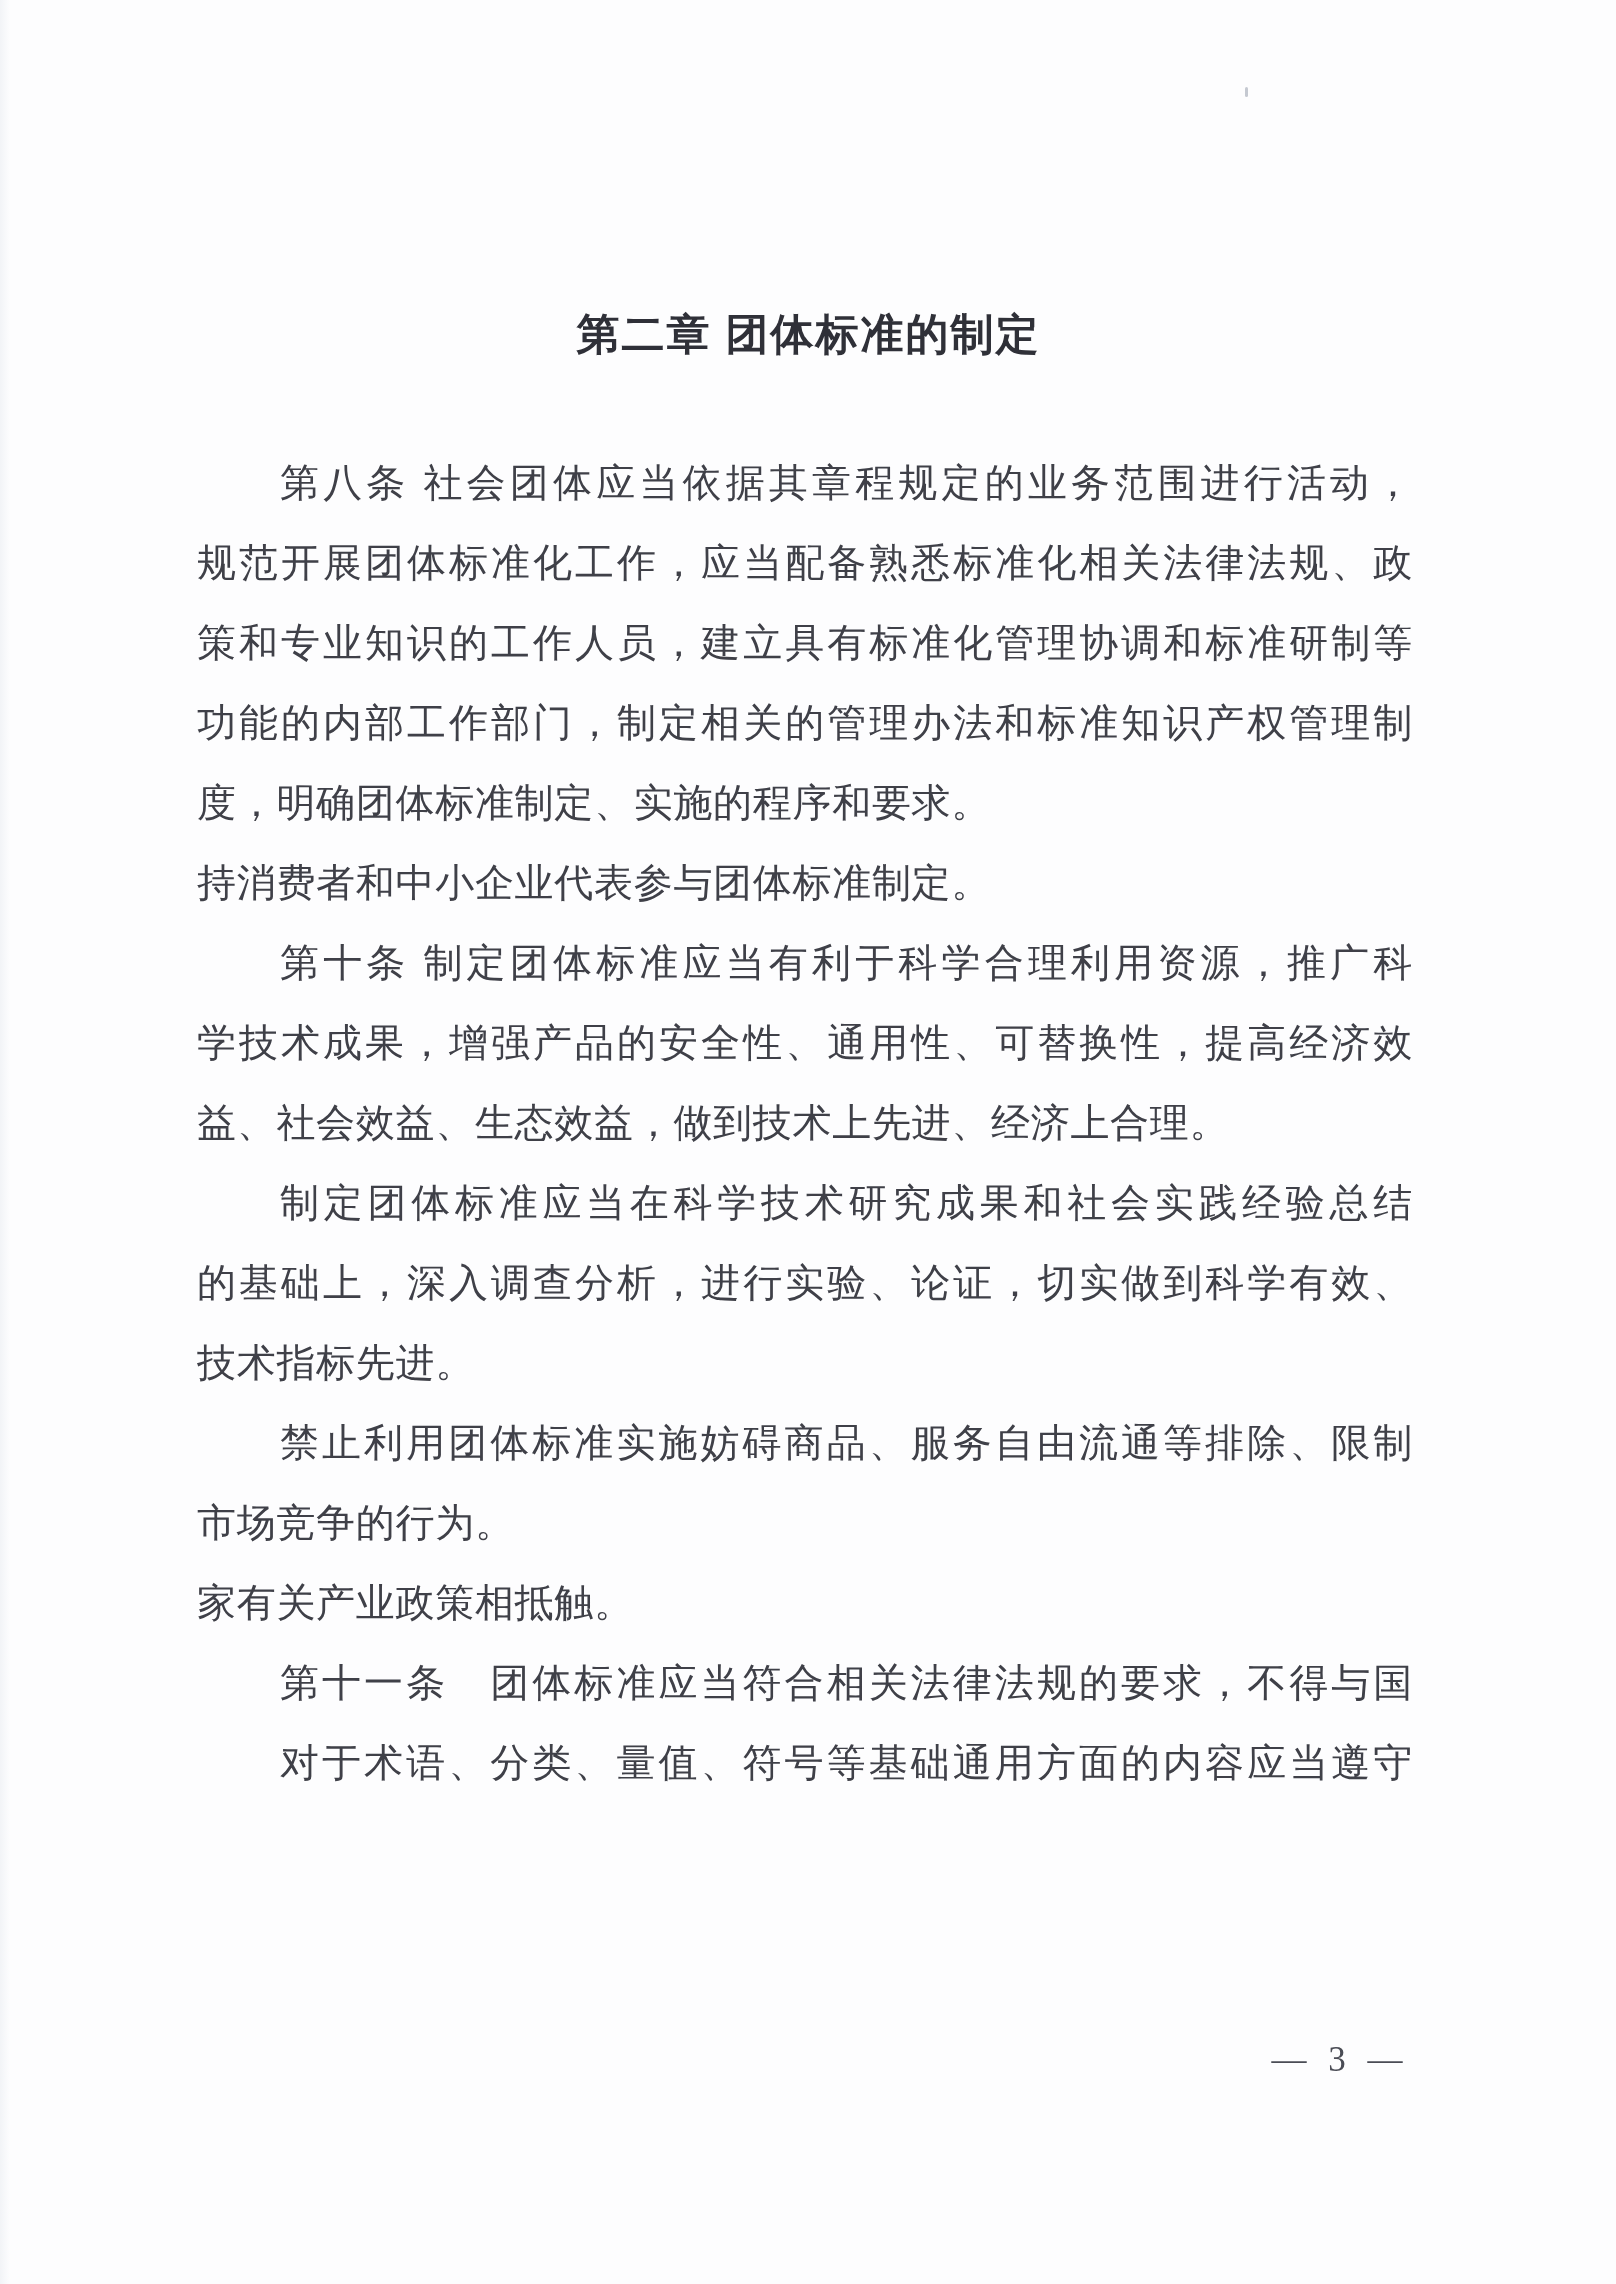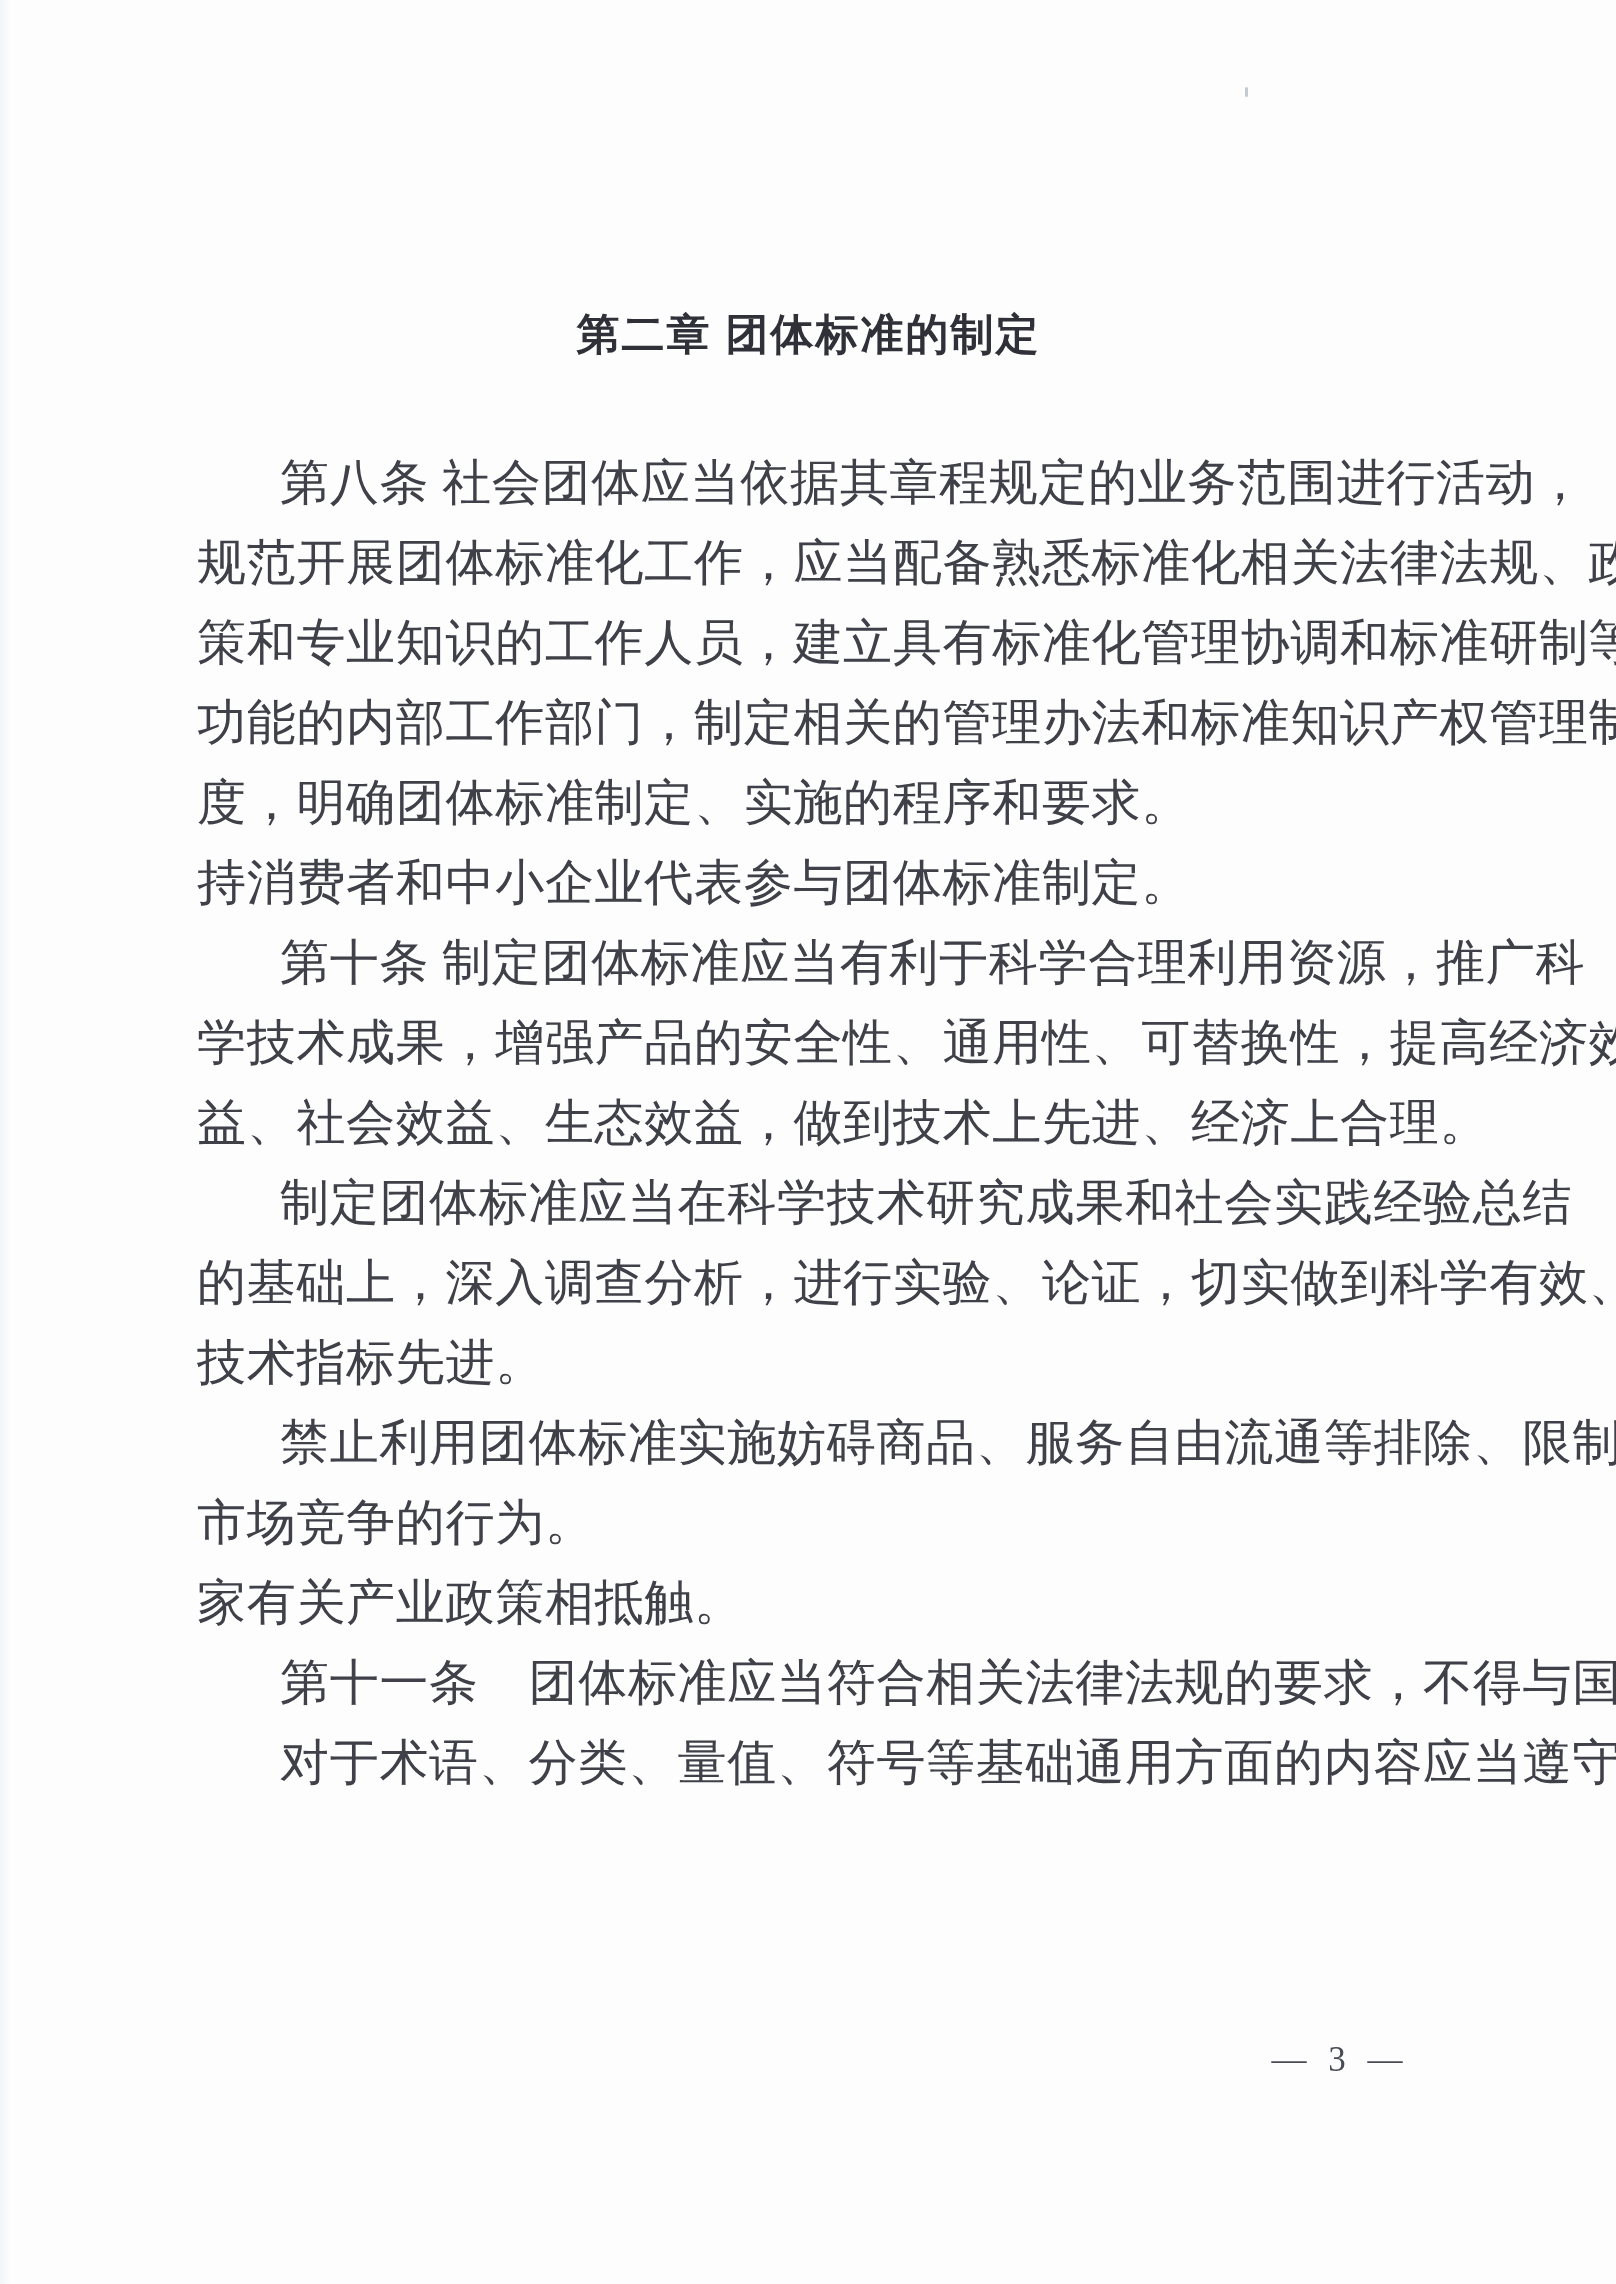--- a/index.html
+++ b/index.html
@@ -47,21 +47,21 @@
     line-height: 48px;
     letter-spacing: 2px;
     color: #2f3038;
   }
   .body-text {
     position: absolute;
     left: 197px;
     top: 443px;
     width: 1216px;
     color: #3f4048;
-    font-size: 49px;
+    font-size: 39px;
   }
   .line {
     height: 80px;
     line-height: 80px;
     white-space: nowrap;
     text-align: justify;
     text-align-last: justify;
     letter-spacing: 0.7px;
   }
   .line.indent {

